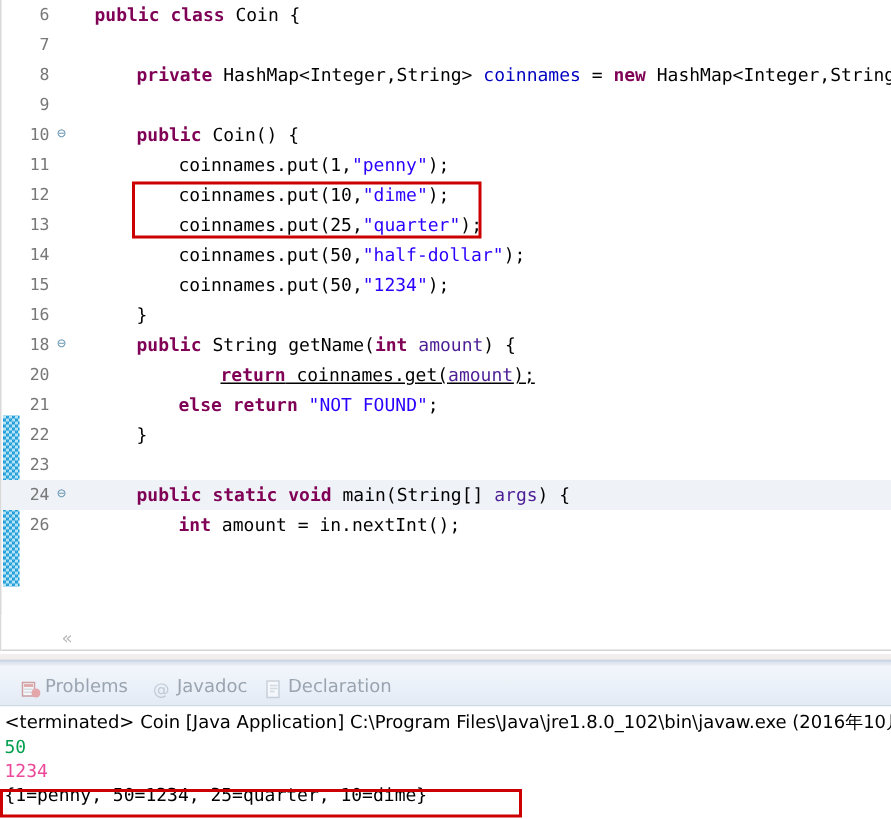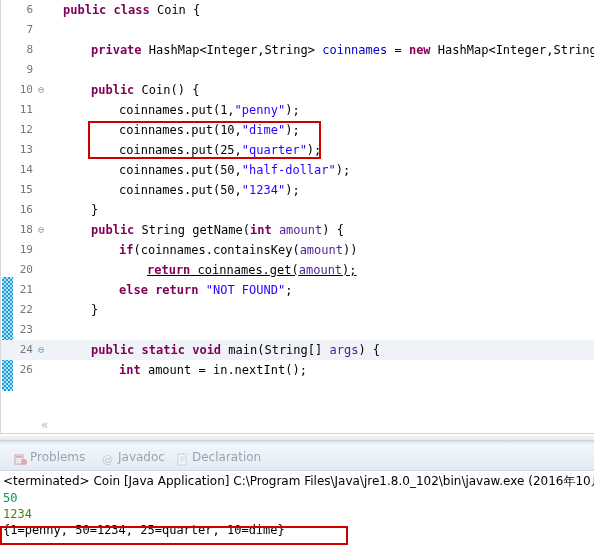--- a/index.html
+++ b/index.html
@@ -140,21 +140,21 @@
     position:absolute;left:3px;top:2px;
     font-family:"DejaVu Sans","Liberation Sans",sans-serif;
     font-size:12px;color:#000000;white-space:nowrap;
   }
   .cline{
     position:absolute;left:3px;white-space:pre;
     font-family:"DejaVu Sans Mono","Liberation Mono",monospace;
     font-size:12px;
   }
   .cline.l1{top:20px;color:#00a050;}
-  .cline.l2{top:36px;color:#4d7c0f;}
+  .cline.l2{top:36px;color:#ec4899;}
   .cline.l3{top:52px;color:#000000;}
 
   
   .redbox{
     position:absolute;
     border:2px solid #cc0000;
     box-sizing:border-box;
     pointer-events:none;
   }
   #redbox-code{left:88px;top:121px;width:233px;height:38px;}
@@ -173,21 +173,20 @@
         <div class="line"><span class="ln">8</span><span class="fold empty"></span><span class="code" style="margin-left: 44px;"><span class="kw">private</span><span class="pl"> HashMap&lt;Integer,String&gt; </span><span class="fld">coinnames</span><span class="pl"> = </span><span class="kw">new</span><span class="pl"> HashMap&lt;Integer,String&gt;();</span></span></div>
         <div class="line"><span class="ln">9</span><span class="fold empty"></span><span class="code" style="margin-left: 16px;"></span></div>
         <div class="line"><span class="ln">10</span><span class="fold">⊖</span><span class="code" style="margin-left: 44px;"><span class="kw">public</span><span class="pl"> Coin() {</span></span></div>
         <div class="line"><span class="ln">11</span><span class="fold empty"></span><span class="code" style="margin-left: 72px;"><span class="pl">coinnames.put(1,</span><span class="str">"penny"</span><span class="pl">);</span></span></div>
         <div class="line"><span class="ln">12</span><span class="fold empty"></span><span class="code" style="margin-left: 72px;"><span class="pl">coinnames.put(10,</span><span class="str">"dime"</span><span class="pl">);</span></span></div>
         <div class="line"><span class="ln">13</span><span class="fold empty"></span><span class="code" style="margin-left: 72px;"><span class="pl">coinnames.put(25,</span><span class="str">"quarter"</span><span class="pl">);</span></span></div>
         <div class="line"><span class="ln">14</span><span class="fold empty"></span><span class="code" style="margin-left: 72px;"><span class="pl">coinnames.put(50,</span><span class="str">"half-dollar"</span><span class="pl">);</span></span></div>
         <div class="line"><span class="ln">15</span><span class="fold empty"></span><span class="code" style="margin-left: 72px;"><span class="pl">coinnames.put(50,</span><span class="str">"1234"</span><span class="pl">);</span></span></div>
         <div class="line"><span class="ln">16</span><span class="fold empty"></span><span class="code" style="margin-left: 44px;"><span class="pl">}</span></span></div>
         <div class="line"><span class="ln">18</span><span class="fold">⊖</span><span class="code" style="margin-left: 44px;"><span class="kw">public</span><span class="pl"> String getName(</span><span class="kw">int</span><span class="pl"> </span><span class="par">amount</span><span class="pl">) {</span></span></div>
-        <div class="line"><span class="ln">19</span><span class="fold empty"></span><span class="code" style="margin-left: 72px;"><span class="kw">if</span><span class="pl">(coinnames.containsKey(</span><span class="par">amount</span><span class="pl">))</span></span></div>
         <div class="line"><span class="ln">20</span><span class="fold empty"></span><span class="code" style="margin-left: 100px; text-decoration: underline;"><span class="kw">return</span><span class="pl"> coinnames.get(</span><span class="par">amount</span><span class="pl">);</span></span></div>
         <div class="line"><span class="ln">21</span><span class="fold empty"></span><span class="code" style="margin-left: 72px;"><span class="kw">else</span><span class="pl"> </span><span class="kw">return</span><span class="pl"> </span><span class="str">"NOT FOUND"</span><span class="pl">;</span></span></div>
         <div class="line"><span class="ln">22</span><span class="fold empty"></span><span class="code" style="margin-left: 44px;"><span class="pl">}</span></span></div>
         <div class="line"><span class="ln">23</span><span class="fold empty"></span><span class="code" style="margin-left: 16px;"></span></div>
         <div class="line highlighted"><span class="ln">24</span><span class="fold">⊖</span><span class="code" style="margin-left: 44px;"><span class="kw">public</span><span class="pl"> </span><span class="kw">static</span><span class="pl"> </span><span class="kw">void</span><span class="pl"> main(String[] </span><span class="par">args</span><span class="pl">) {</span></span></div>
         <div class="line"><span class="ln">26</span><span class="fold empty"></span><span class="code" style="margin-left: 72px;"><span class="kw">int</span><span class="pl"> amount = in.nextInt();</span></span></div>
       </div>
     <div class="editor-bottom"></div>
     <div class="scroll-left-arrow">«</div>
     <div class="editor-frame-line"></div>

